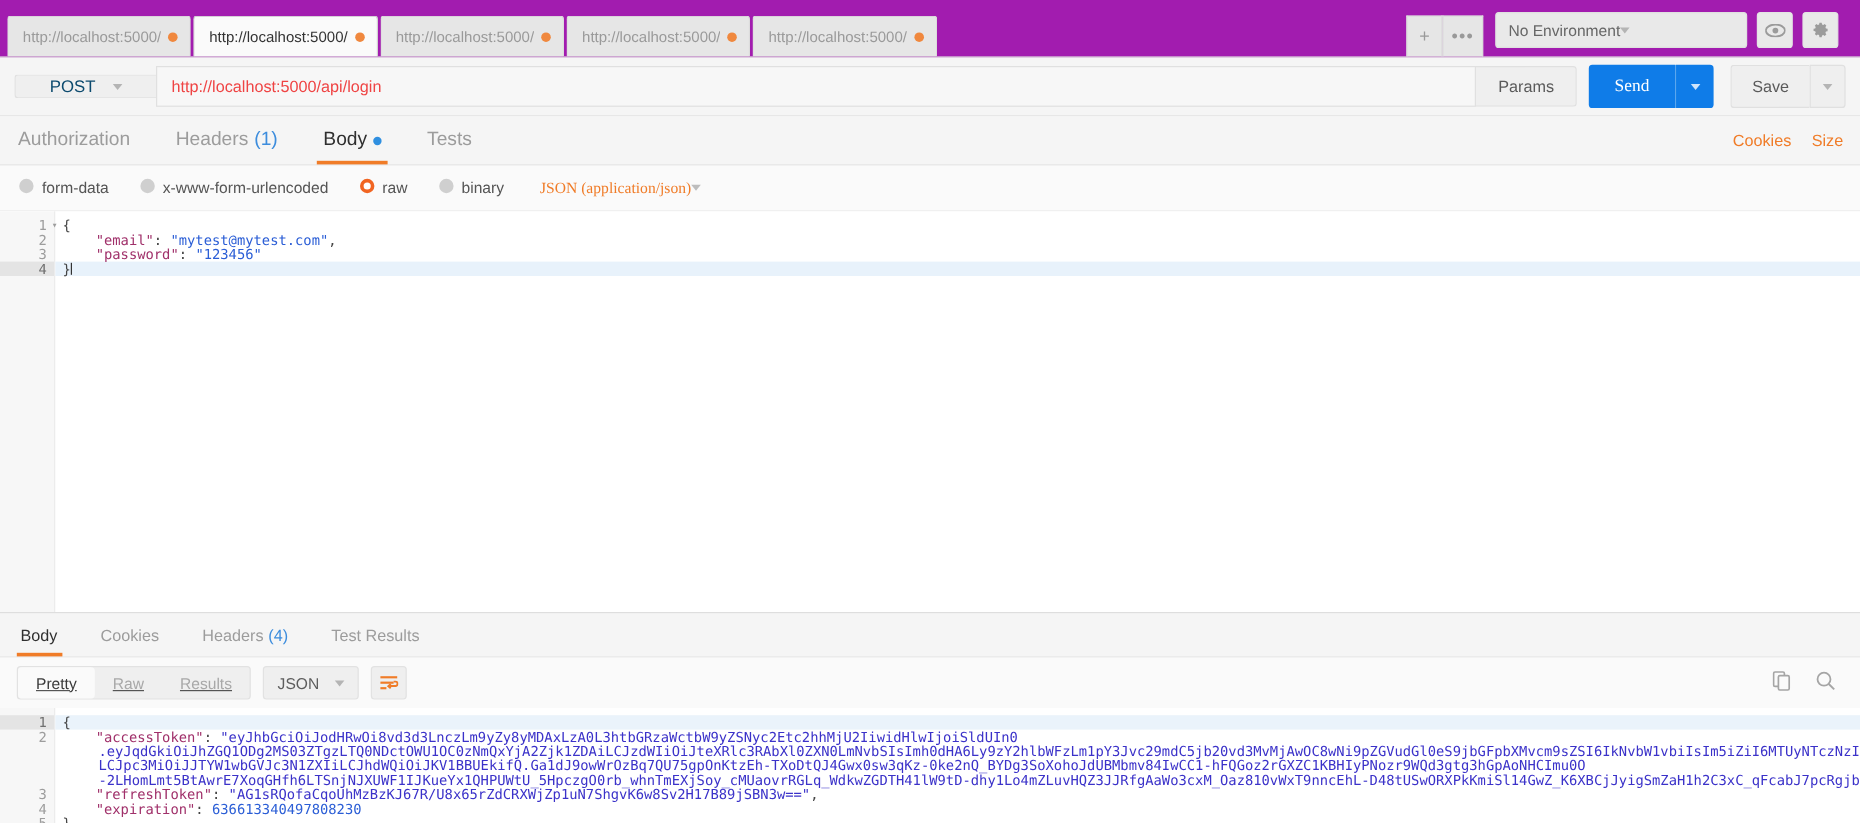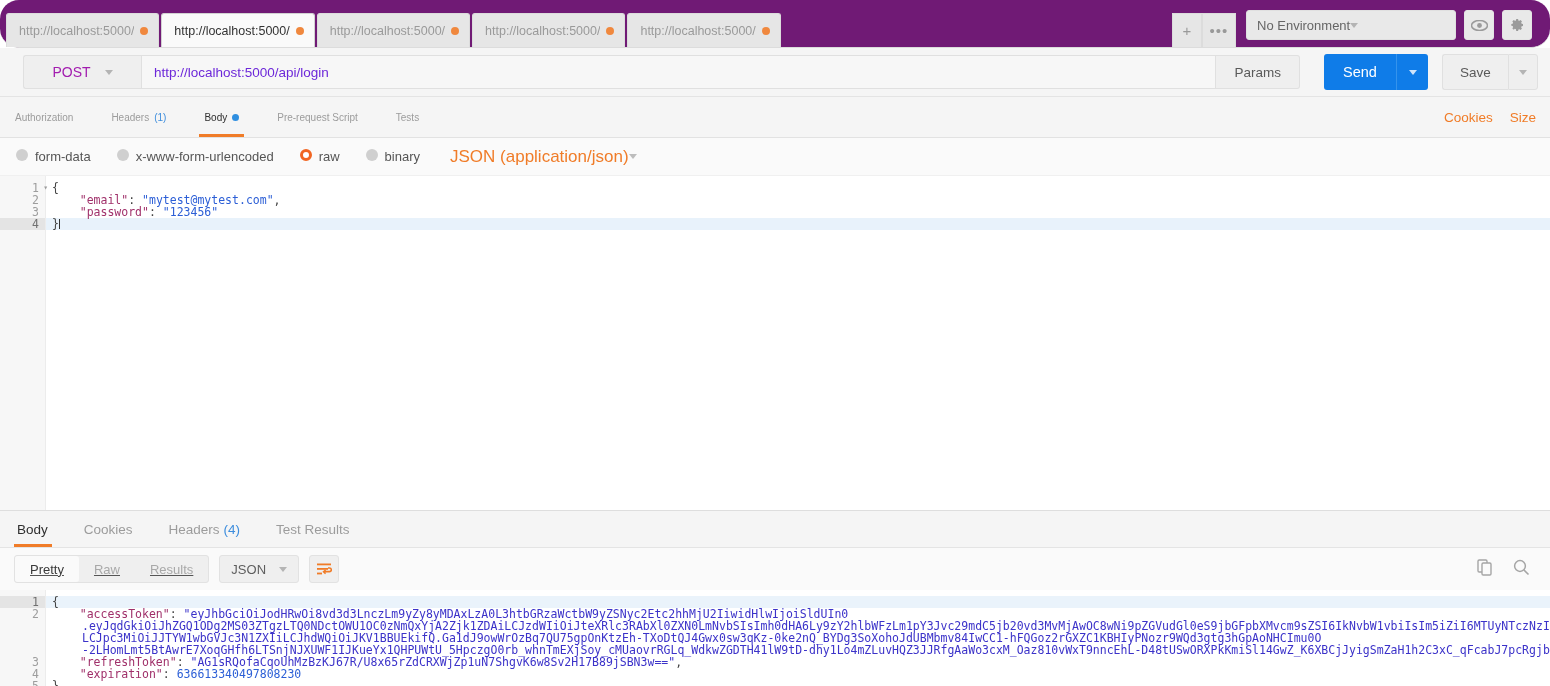--- a/index.html
+++ b/index.html
@@ -8,22 +8,22 @@
     background: #f2f2f2;
     font-family: "Liberation Sans", sans-serif;
     font-size: 13px;
     color: #555;
     overflow: hidden;
   }
   .app { width: 1550px; height: 686px; display: flex; flex-direction: column; background: #fff; }
 
   
   .tabbar {
-    height: 48px; background: #701a75; display: flex; align-items: flex-end;
-    border-bottom: 1px solid #dcdcdc; padding: 0 6px; flex: 0 0 48px; border-radius: 19px;
+    height: 48px; background: #a21caf; display: flex; align-items: flex-end;
+    border-bottom: 1px solid #dcdcdc; padding: 0 6px; flex: 0 0 48px;
   }
   .tabstrip { display: flex; align-items: flex-end; flex: 1 1 auto; overflow: hidden; }
   .req-tab {
     height: 34px; min-width: 150px; max-width: 156px;
     display: flex; align-items: center; gap: 6px;
     padding: 0 10px 0 12px; margin-right: 2px;
     background: #e6e6e6; border: 1px solid #dcdcdc; border-bottom: none;
     border-radius: 3px 3px 0 0;
     font-size: 12.5px; color: #9a9a9a; white-space: nowrap;
   }
@@ -47,33 +47,33 @@
     display: flex; align-items: center; justify-content: center; color: #9b9b9b;
   }
   .caret { width: 0; height: 0; border-left: 4.5px solid transparent; border-right: 4.5px solid transparent; border-top: 5px solid #b4b4b4; }
 
   
   .urlbar {
     height: 49px; background: #f5f5f5; border-bottom: 1px solid #e4e4e4;
     display: flex; align-items: center; padding: 0 12px; gap: 0; flex: 0 0 49px;
   }
   .method-box {
-    width: 118px; height: 34px; background: #efefef; border: 1px solid #e0e0e0; border-right: none;
+    width: 118px; height: 20px; background: #efefef; border: 1px solid #e0e0e0; border-right: none;
     border-radius: 3px 0 0 3px; display: flex; align-items: center; justify-content: center; gap: 14px;
-    font-size: 14px; color: #a21caf; margin-left: 11px;
+    font-size: 14px; color: #0c4a6e;
   }
   .url-input {
     flex: 1 1 auto; height: 34px; background: #f7f7f7; border: 1px solid #e0e0e0;
-    display: flex; align-items: center; padding: 0 12px; font-size: 13.5px; color: #6d28d9;
+    display: flex; align-items: center; padding: 0 12px; font-size: 13.5px; color: #ef4444;
   }
   .params-btn {
     height: 34px; padding: 0 18px; background: #efefef; border: 1px solid #e0e0e0; border-left: none;
     border-radius: 0 3px 3px 0; display: flex; align-items: center; font-size: 13.5px; color: #5a5a5a;
   }
-  .send-group { display: flex; margin-left: 24px; }
+  .send-group { display: flex; margin-left: 10px; font-family: Liberation Serif, serif; }
   .send-btn {
     height: 36px; width: 72px; background: #0f7ce8; color: #fff; font-size: 14.5px;
     display: flex; align-items: center; justify-content: center; border-radius: 3px 0 0 3px;
   }
   .send-caret {
     height: 36px; width: 32px; background: #0f7ce8; border-left: 1px solid #3593ec;
     border-radius: 0 3px 3px 0; display: flex; align-items: center; justify-content: center;
   }
   .send-caret .caret { border-top-color: #cfe4fb; }
   .save-group { display: flex; margin-left: 14px; }
@@ -87,41 +87,41 @@
     border-radius: 0 3px 3px 0; display: flex; align-items: center; justify-content: center;
   }
 
   
   .reqtabs {
     height: 41px; background: #f5f5f5; border-bottom: 1px solid #e2e2e2;
     display: flex; align-items: stretch; padding: 0 12px; flex: 0 0 41px;
   }
   .rtab {
     display: flex; align-items: center; gap: 5px; padding: 0 19px;
-    font-size: 10px; color: #9c9c9c; position: relative;
+    font-size: 16px; color: #9c9c9c; position: relative;
   }
   .rtab:first-child { padding-left: 3px; }
   .rtab.active { color: #2f2f2f; }
   .rtab.active::after {
     content: ""; position: absolute; left: 14px; right: 14px; bottom: 0; height: 3px; background: #f07c28;
   }
   .rtab .count { color: #3d8ddd; }
   .dot-blue { width: 7px; height: 7px; border-radius: 50%; background: #2f8fe0; }
   .reqtabs-right { margin-left: auto; display: flex; align-items: center; gap: 17px; padding-right: 2px; }
   .link-orange { color: #f07c28; font-size: 13.5px; }
 
   
   .bodytype {
     height: 37px; background: #fafafa; display: flex; align-items: center;
     padding: 0 16px; gap: 0; flex: 0 0 37px;
   }
   .radio-item { display: flex; align-items: flex-start; gap: 7px; margin-right: 26px; font-size: 13px; color: #555; }
   .radio { width: 12px; height: 12px; border-radius: 50%; background: #cfcfcf; position: relative; }
   .radio.on { background: #fff; border: 3.5px solid #f16522; }
-  .json-type { display: flex; align-items: center; color: #f07c28; font-size: 17px; margin-left: 4px; }
+  .json-type { display: flex; align-items: center; color: #f07c28; font-size: 13px; margin-left: 4px; font-family: Liberation Serif, serif; }
   .json-type .caret { border-top-color: #bdbdbd; }
 
   
   .editor {
     flex: 1 1 auto; display: flex; background: #ffffff; overflow: hidden;
     border-top: 1px solid #f0f0f0;
   }
   .gutter {
     width: 46px; background: #f7f7f7; border-right: 1px solid #ececec;
     font-family: "DejaVu Sans Mono", monospace; font-size: 11.5px; color: #9d9d9d;
@@ -260,23 +260,20 @@
         <div class="rtab">
           <span>Authorization</span>
         </div>
         <div class="rtab">
           <span>Headers</span>
           <span class="count">(1)</span>
         </div>
         <div class="rtab active">
           <span>Body</span>
           <span class="dot-blue"></span>
-        </div>
-        <div class="rtab">
-          <span>Pre-request Script</span>
         </div>
         <div class="rtab">
           <span>Tests</span>
         </div>
       </div>
     <div class="reqtabs-right">
       <span class="link-orange">Cookies</span>
       <span class="link-orange">Size</span>
     </div>
   </div>

